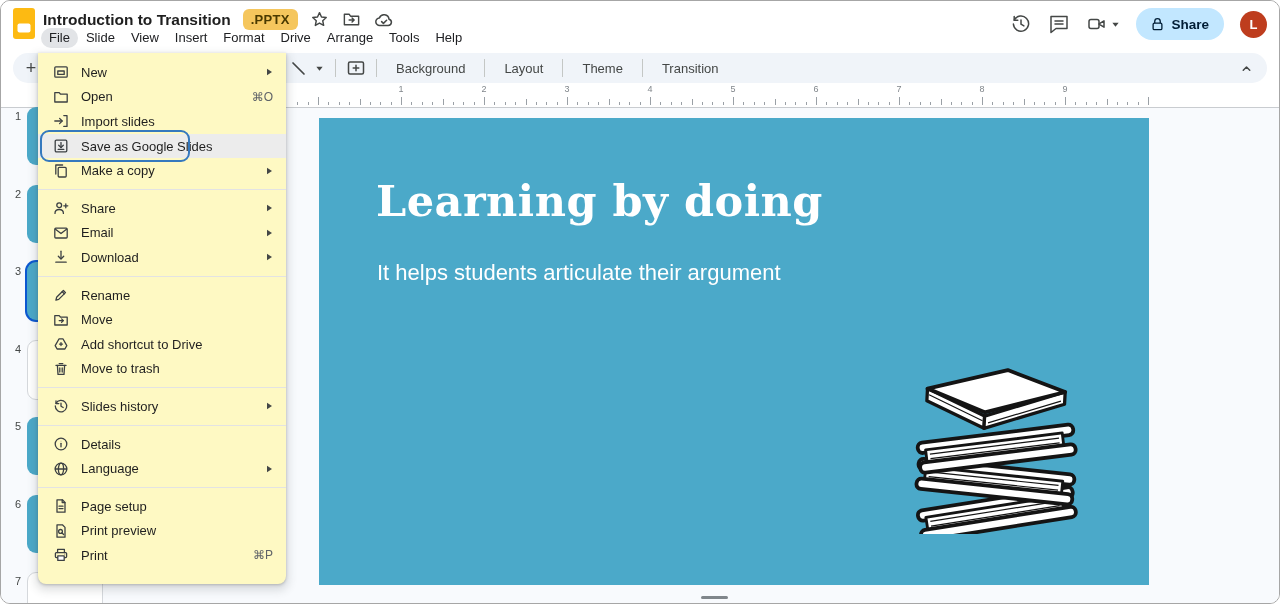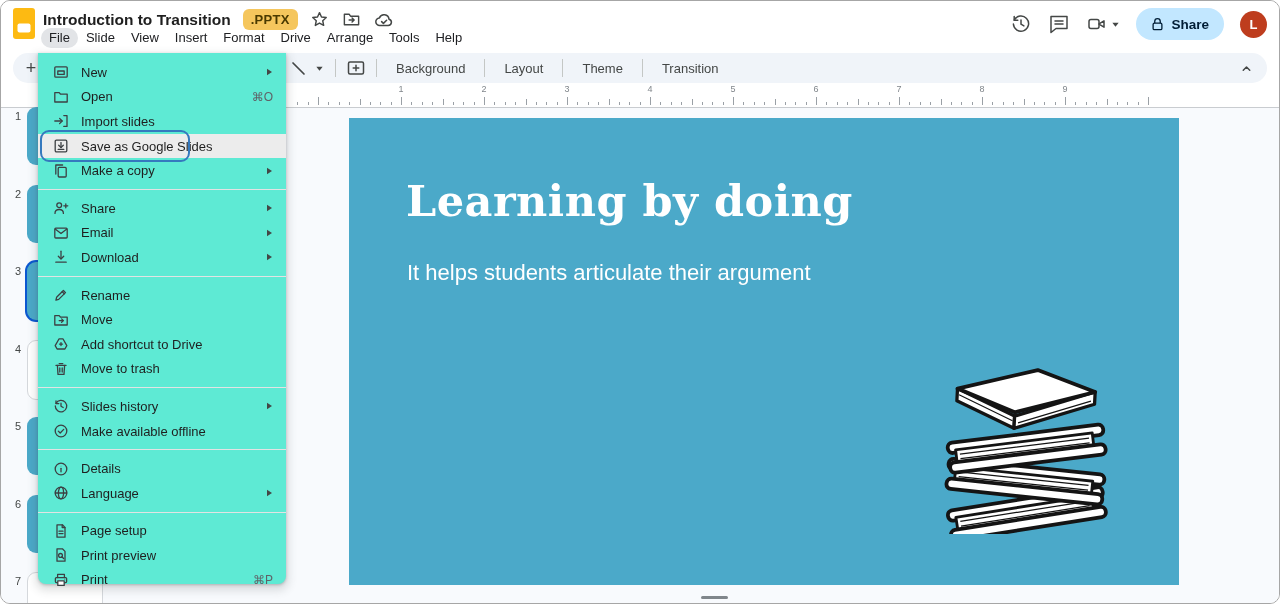--- a/index.html
+++ b/index.html
@@ -43,28 +43,28 @@
   
   .ruler{position:absolute;top:82px;left:0;right:0;height:24px;background:#fff;border-bottom:1px solid #c9ccd0;}
   .ruler .tick{position:absolute;width:1px;background:#9aa0a6;bottom:2px;}
   .ruler .rnum{position:absolute;top:1px;font-size:9px;color:#80868b;}
   
   .canvas{position:absolute;top:107px;left:0;right:0;bottom:0;background:#f8fafd;}
   .thumb-num{position:absolute;width:14px;text-align:right;font-size:11px;color:#444746;}
   .thumb{position:absolute;left:26px;width:74px;height:58px;border-radius:9px;background:#4ba9c9;}
   .thumb.white{background:#fff;border:1px solid #d5d8dc;}
   .thumb.selected{box-shadow:0 0 0 2px #0b57d0;}
-  .slide{position:absolute;left:318px;top:10px;width:830px;height:467px;background:#4ba9c9;margin-left:30px;}
+  .slide{position:absolute;left:318px;top:10px;width:830px;height:467px;background:#4ba9c9;}
   .slide-title{position:absolute;left:57px;top:58px;font-family:"DejaVu Serif",serif;
     font-weight:700;font-size:43px;color:#fff;letter-spacing:.5px;}
   .slide-subtitle{position:absolute;left:58px;top:142px;font-size:22px;color:#fff;}
   .books{position:absolute;left:578px;top:236px;}
   .hscroll{position:absolute;left:700px;top:488px;width:27px;height:3px;background:#80868b;border-radius:2px;}
   
-  .file-menu{position:absolute;left:37px;top:52px;width:248px;bottom:19px;background:#5eead4;
+  .file-menu{position:absolute;left:37px;top:52px;width:248px;bottom:19px;background:#fef9c3;
     border-radius:0 0 8px 8px;z-index:50;padding:7px 0;box-sizing:border-box;
     box-shadow:0 1px 3px rgba(60,64,67,.3),0 4px 8px 3px rgba(60,64,67,.15);}
   .menu-item{position:relative;display:flex;align-items:center;height:24.6px;font-size:13px;color:#1f1f1f;}
   .menu-item.hovered{background:#ececec;}
   .mi-icon{display:inline-flex;width:16px;height:16px;margin-left:15px;color:#3c4043;flex:none;}
   .mi-label{margin-left:12px;white-space:nowrap;}
   .mi-right{margin-left:auto;margin-right:13px;display:inline-flex;align-items:center;}
   .mi-shortcut{font-size:12px;color:#5f6368;}
   .menu-divider{height:1px;background:#e3e3e3;margin:6px 0;}
   .hl-border{position:absolute;left:2px;width:146px;top:-4px;bottom:-4px;
@@ -516,30 +516,20 @@
         </span>
         <span class="mi-label">Slides history</span>
         <span class="mi-right">
           <span>
             <svg width="8" height="8" viewBox="0 0 8 8">
               <path d="M2 .8 7 4 2 7.2z" fill="#444746"></path>
             </svg>
           </span>
         </span>
       </div>
-      <div class="menu-item">
-        <span class="mi-icon">
-          <svg width="16" height="16" viewBox="0 0 16 16" fill="none" stroke="currentColor" stroke-width="1.3" stroke-linecap="round" stroke-linejoin="round">
-            <circle cx="8" cy="8" r="5.8"></circle>
-            <path d="m5.3 8.1 1.9 1.9 3.5-3.6"></path>
-          </svg>
-        </span>
-        <span class="mi-label">Make available offline</span>
-        <span class="mi-right"></span>
-      </div>
       <div class="menu-divider"></div>
       <div class="menu-item">
         <span class="mi-icon">
           <svg width="16" height="16" viewBox="0 0 16 16" fill="none" stroke="currentColor" stroke-width="1.3" stroke-linecap="round" stroke-linejoin="round">
             <circle cx="8" cy="8" r="5.8"></circle>
             <path d="M8 7.3v3.5"></path>
             <circle cx="8" cy="5.1" r="0.4" fill="currentColor" stroke="none"></circle>
           </svg>
         </span>
         <span class="mi-label">Details</span>

